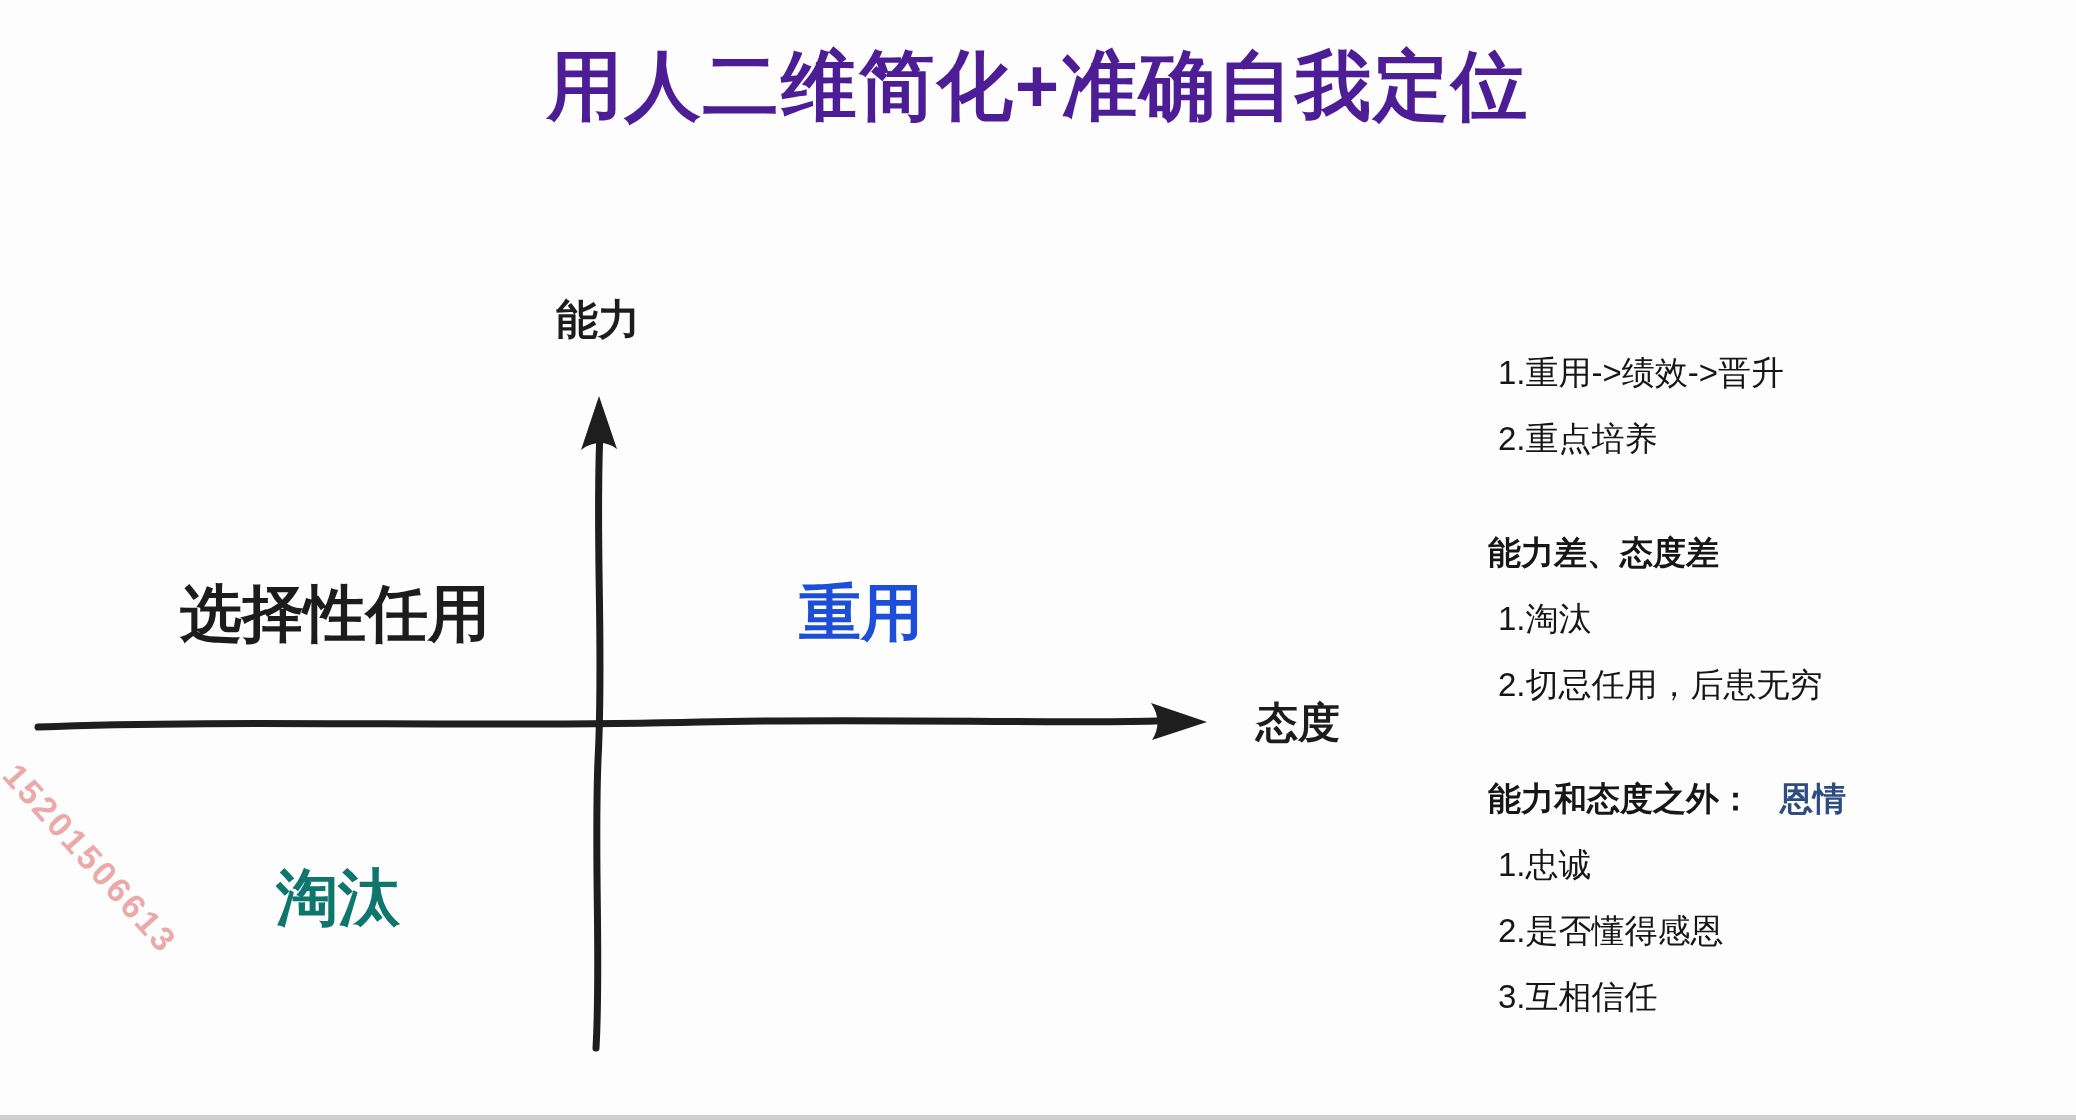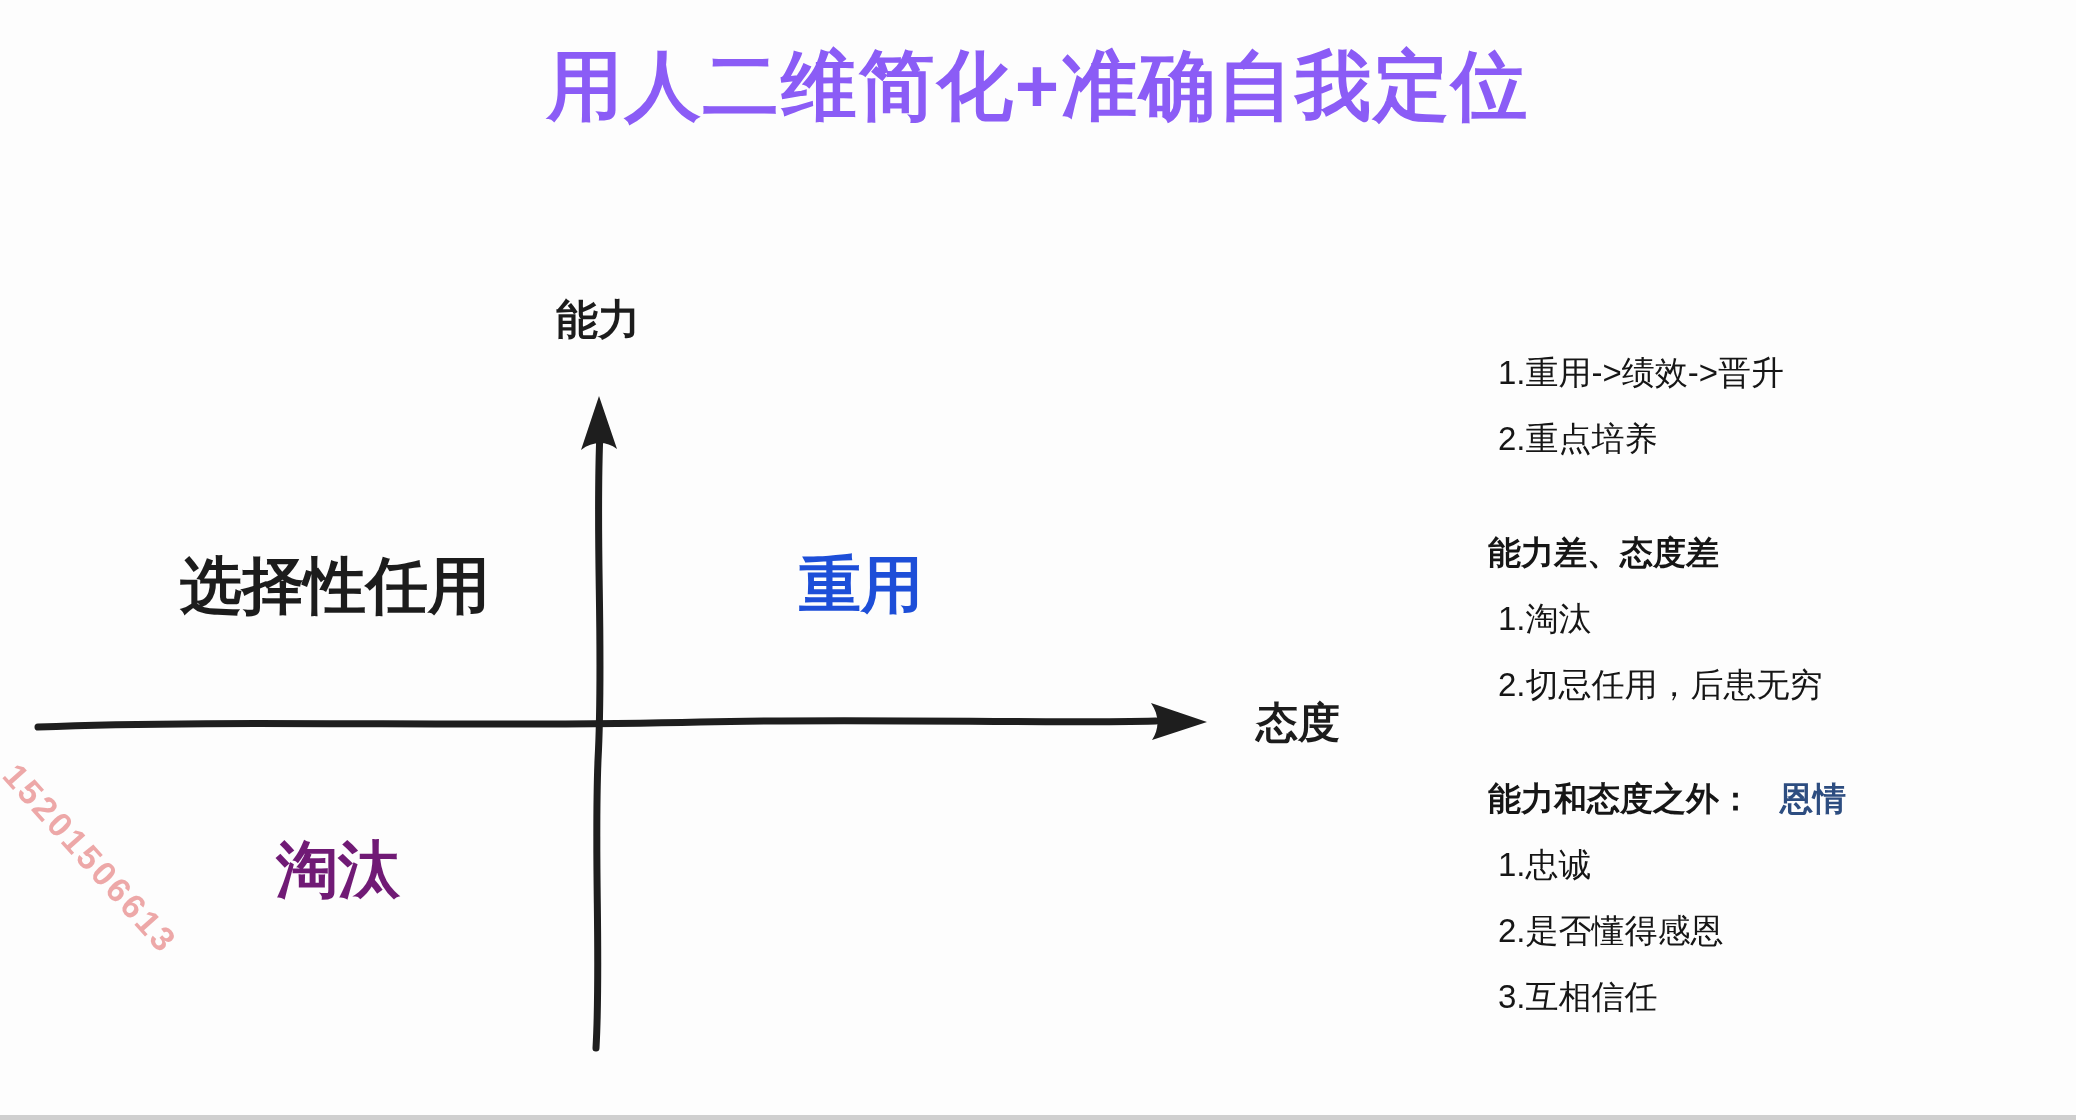--- a/index.html
+++ b/index.html
@@ -8,33 +8,33 @@
     width:2076px; height:1120px;
     background:#fdfdfd;
     overflow:hidden;
     font-family:"Liberation Sans", sans-serif;
     color:#1c1c1c;
   }
   .title {
     position:absolute; top:36px; left:0; width:100%;
     text-align:center;
     font-size:76px; font-weight:700; letter-spacing:2px;
-    color:#8b5cf6;
+    color:#4c1d95;
   }
   .axes-svg { position:absolute; left:0; top:0; width:2076px; height:1120px; }
   .axis-label { position:absolute; font-size:42px; font-weight:600; color:#1c1c1c;text-align:center; }
   .axis-label.y { left:598px; top:320px; transform:translate(-50%,-50%); }
   .axis-label.x { left:1256px; top:723px; transform:translate(0,-50%); }
   .quad {
     position:absolute; transform:translate(-50%,-50%);
-    font-size:62px; font-weight:600; white-space:nowrap;
+    font-size:62px; font-weight:600; white-space:nowrap;margin-top:28px;
   }
   .quad.tl { left:335px; top:586px; color:#1c1c1c; }
   .quad.tr { left:861px; top:585px; color:#1d4ed8; }
-  .quad.bl { left:338px; top:870px; color:#701a75; }
+  .quad.bl { left:338px; top:870px; color:#0f766e; }
   .quad.br { left:871px; top:863px; color:#1c1c1c; }
   .notes {
     position:absolute; left:1488px; top:340px;
     font-size:33px; color:#161616; white-space:nowrap;
   }
   .note-group { margin:0; }
   .note-group + .note-group { margin-top:48px; }
   .note-heading { font-weight:700; line-height:66px; }
   .note-item { line-height:66px; padding-left:10px; }
   .accent { color:#2d4d80; font-weight:700; margin-left:28px; }

